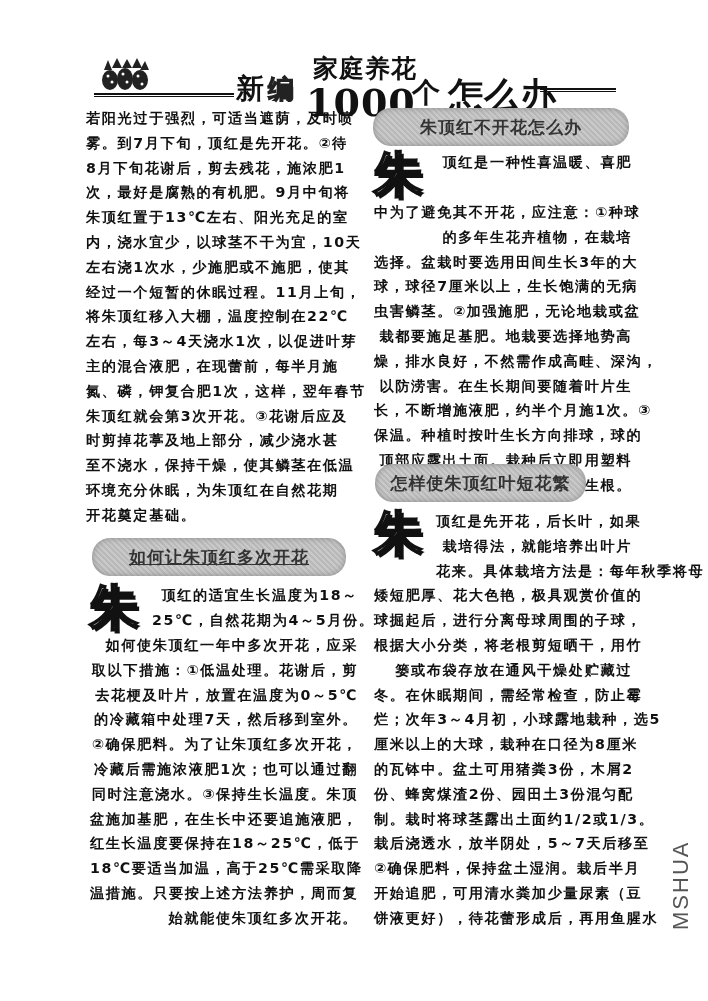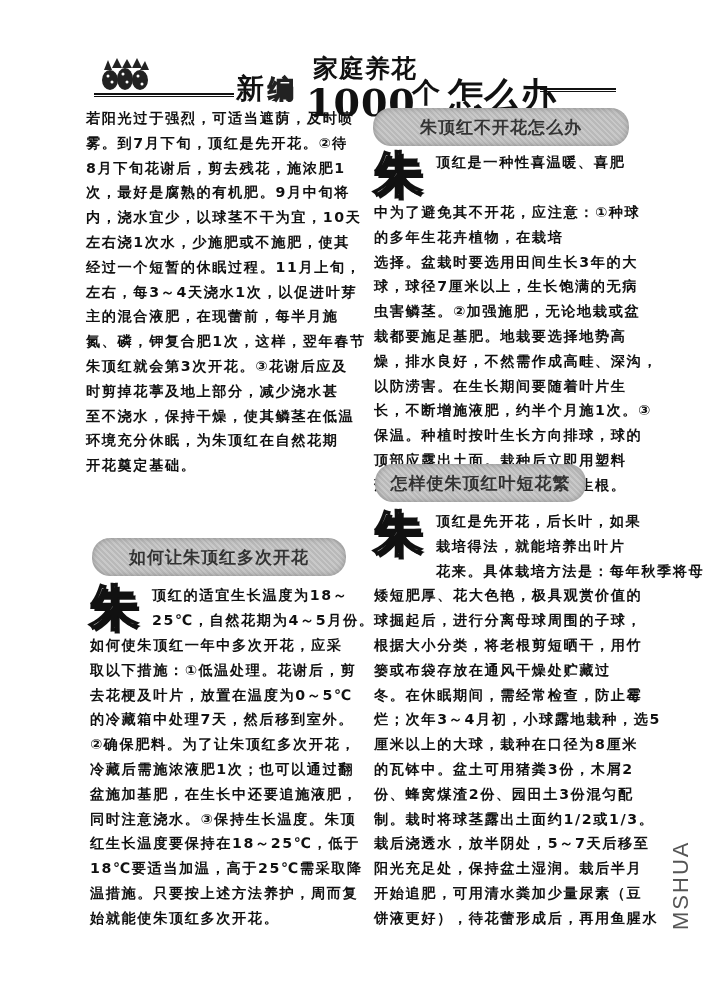--- a/index.html
+++ b/index.html
@@ -22,27 +22,27 @@
 
   .col{position:absolute;font-size:14.2px;line-height:24.8px;letter-spacing:1.6px;font-weight:bold;}
   .col p{margin:0;white-space:nowrap;}
   .colL{left:86px;top:106px;width:272px;}
 
   .boxhead{position:relative;height:38px;border-radius:18px;
     background:repeating-linear-gradient(45deg,#b9b9b9 0 2px,#c9c9c9 2px 4px),#c2c2c2;
     box-shadow:inset 0 0 6px #8a8a8a;display:flex;align-items:center;justify-content:center;
     font-size:17px;font-weight:bold;color:#333;letter-spacing:1px;}
   .box1{position:absolute;left:373px;top:108px;width:256px;}
-  .box2{position:absolute;left:92px;top:538px;width:254px;}
+  .box2{position:absolute;left:92px;top:538px;width:254px;text-decoration:underline;}
   .box3{position:absolute;left:375px;top:464px;width:211px;}
 
   .drop{float:left;font-size:48px;line-height:48px;font-weight:900;width:56px;height:50px;margin:0 6px 0 0;
         color:#fff;-webkit-text-stroke:2px #111;text-shadow:3px 3px 0 #111;font-family:"DejaVu Sans",sans-serif;}
   .section{position:absolute;font-size:14.2px;line-height:24.8px;letter-spacing:1.6px;font-weight:bold;}
-  .section p{margin:0;white-space:nowrap;}
+  .section p{margin:0;white-space:nowrap;text-align:right;}
   .watermark{position:absolute;left:668px;top:930px;font-size:22px;color:#555;
              transform:rotate(-90deg);transform-origin:left top;letter-spacing:2px;font-family:"Liberation Sans",sans-serif;}
 </style>
 </head>
 <body>
 
 <div class="header">
   <svg class="logo" viewBox="0 0 50 34">
     <g fill="#222">
       <path d="M4 12 L8 2 L12 12 Z"></path>
@@ -71,23 +71,25 @@
   <span class="brand-ge">个</span>
   <span class="brand-how">怎么办</span>
   <div class="rule-r"></div>
 </div>
 
 <div class="col colL">
   <p>若阳光过于强烈，可适当遮荫，及时喷</p>
   <p>雾。到7月下旬，顶红是先开花。②待</p>
   <p>8月下旬花谢后，剪去残花，施浓肥1</p>
   <p>次，最好是腐熟的有机肥。9月中旬将</p>
+  <p>朱顶红置于13℃左右、阳光充足的室</p>
   <p>内，浇水宜少，以球茎不干为宜，10天</p>
   <p>左右浇1次水，少施肥或不施肥，使其</p>
   <p>经过一个短暂的休眠过程。11月上旬，</p>
+  <p>将朱顶红移入大棚，温度控制在22℃</p>
   <p>左右，每3～4天浇水1次，以促进叶芽</p>
   <p>主的混合液肥，在现蕾前，每半月施</p>
   <p>氮、磷，钾复合肥1次，这样，翌年春节</p>
   <p>朱顶红就会第3次开花。③花谢后应及</p>
   <p>时剪掉花葶及地上部分，减少浇水甚</p>
   <p>至不浇水，保持干燥，使其鳞茎在低温</p>
   <p>环境充分休眠，为朱顶红在自然花期</p>
   <p>开花奠定基础。</p>
 </div>
 
@@ -113,22 +115,22 @@
 <div class="section" style="left:90px;top:583px;width:268px;">
   <span class="drop">朱</span>
   <p>顶红的适宜生长温度为18～</p>
   <p>25℃，自然花期为4～5月份。</p>
   <p style="clear:both">如何使朱顶红一年中多次开花，应采</p>
   <p>取以下措施：①低温处理。花谢后，剪</p>
   <p>去花梗及叶片，放置在温度为0～5℃</p>
   <p>的冷藏箱中处理7天，然后移到室外。</p>
   <p>②确保肥料。为了让朱顶红多次开花，</p>
   <p>冷藏后需施浓液肥1次；也可以通过翻</p>
+  <p>同时注意浇水。③保持生长温度。朱顶</p>
   <p>盆施加基肥，在生长中还要追施液肥，</p>
-  <p>同时注意浇水。③保持生长温度。朱顶</p>
   <p>红生长温度要保持在18～25℃，低于</p>
   <p>18℃要适当加温，高于25℃需采取降</p>
   <p>温措施。只要按上述方法养护，周而复</p>
   <p>始就能使朱顶红多次开花。</p>
 </div>
 
 <div class="boxhead box3">怎样使朱顶红叶短花繁</div>
 <div class="section" style="left:374px;top:509px;width:258px;">
   <span class="drop">朱</span>
   <p>顶红是先开花，后长叶，如果</p>
@@ -138,18 +140,18 @@
   <p>球掘起后，进行分离母球周围的子球，</p>
   <p>根据大小分类，将老根剪短晒干，用竹</p>
   <p>篓或布袋存放在通风干燥处贮藏过</p>
   <p>冬。在休眠期间，需经常检查，防止霉</p>
   <p>烂；次年3～4月初，小球露地栽种，选5</p>
   <p>厘米以上的大球，栽种在口径为8厘米</p>
   <p>的瓦钵中。盆土可用猪粪3份，木屑2</p>
   <p>份、蜂窝煤渣2份、园田土3份混匀配</p>
   <p>制。栽时将球茎露出土面约1/2或1/3。</p>
   <p>栽后浇透水，放半阴处，5～7天后移至</p>
-  <p>阳光充足处，保持盆土湿润。栽后半月</p>
+  <p>②确保肥料，保持盆土湿润。栽后半月</p>
   <p>开始追肥，可用清水粪加少量尿素（豆</p>
   <p>饼液更好），待花蕾形成后，再用鱼腥水</p>
 </div>
 
 <div class="watermark">MSHUA</div>
 
 </body></html>

